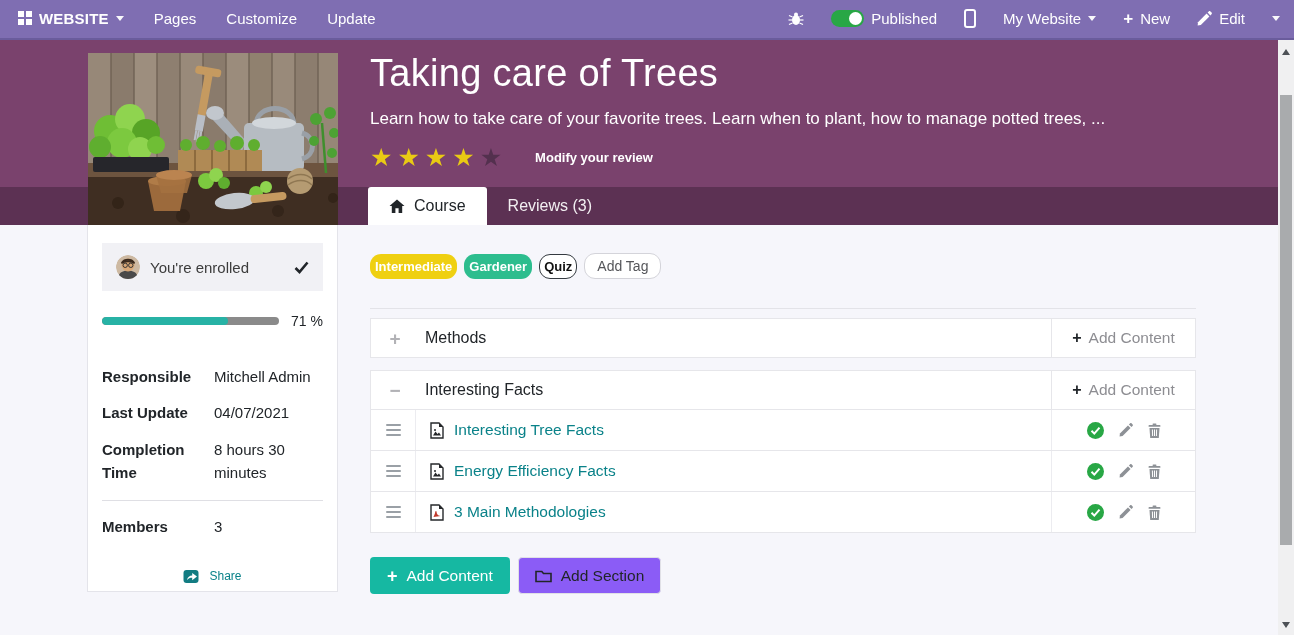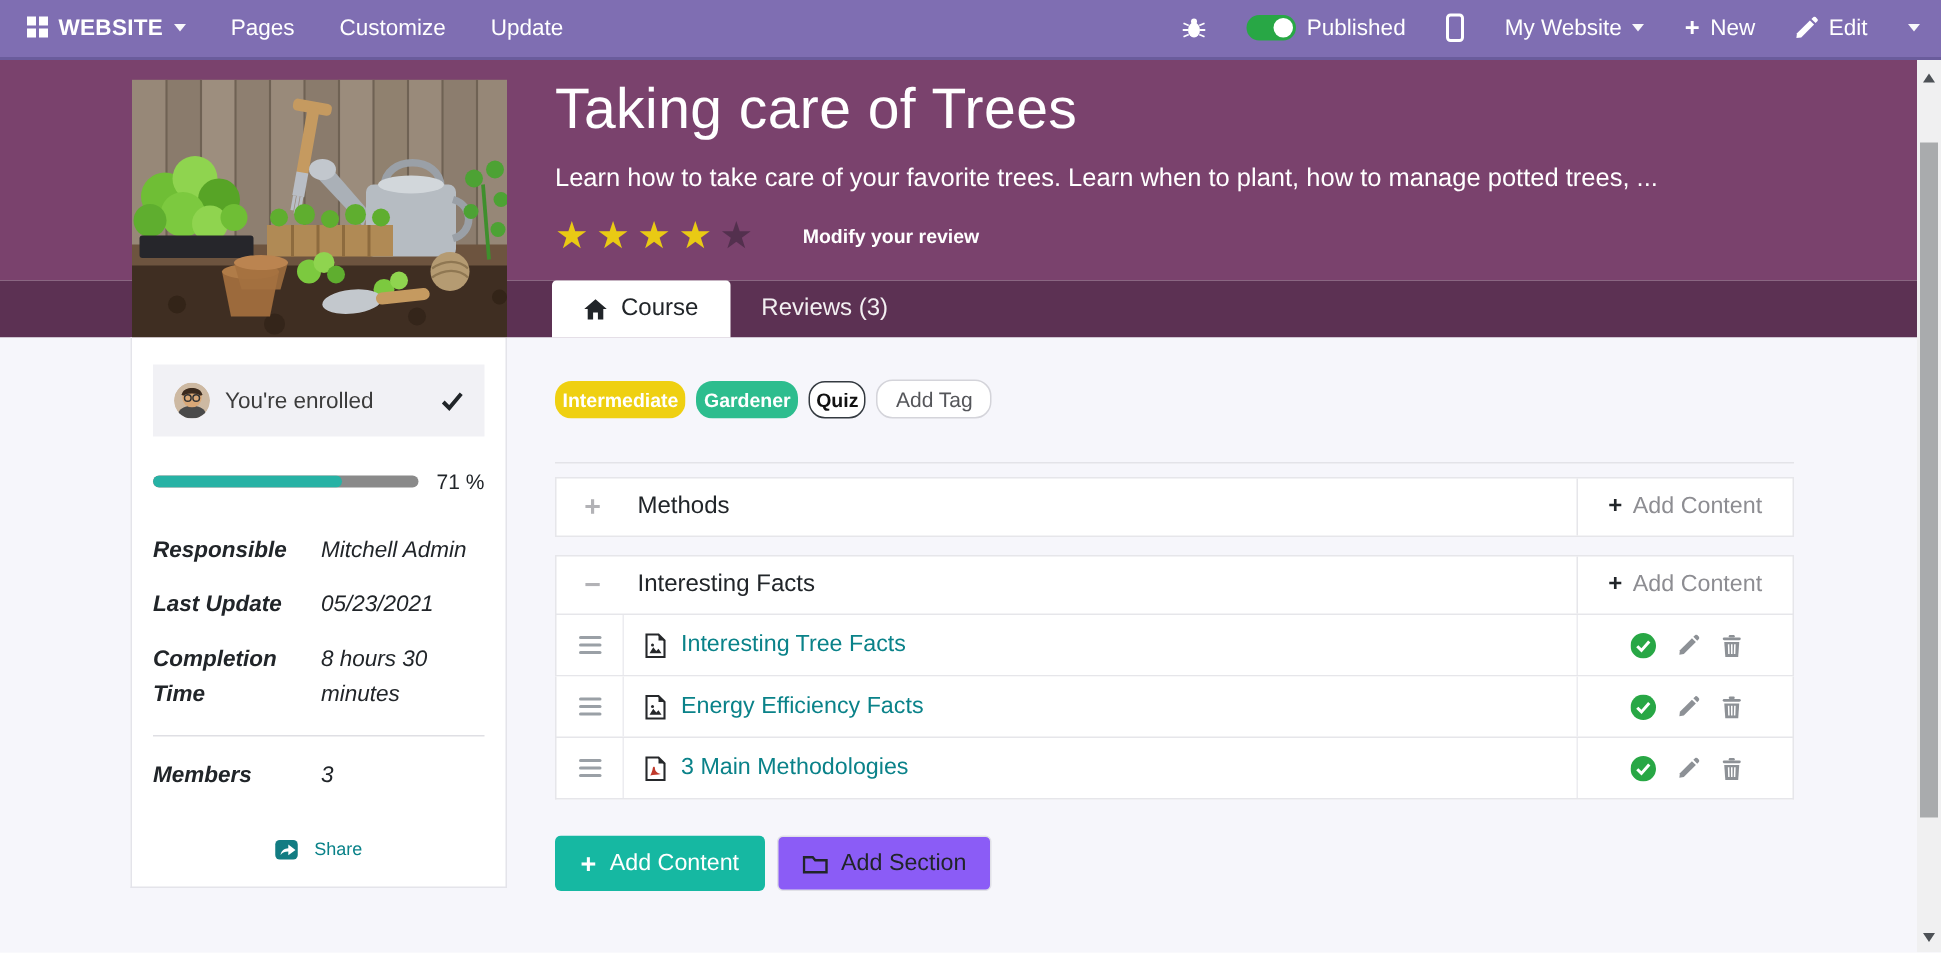--- a/index.html
+++ b/index.html
@@ -51,21 +51,21 @@
   
   .sidebar-card { position:absolute; top:225px; left:87px; width:251px; height:367px; background:#fff;
                   border:1px solid #e4e4ea; border-top:none; z-index:4; padding:18px 14px 0 14px; font-size:15px; color:#212529; }
   .enrolled-box { background:#f1f1f5; height:48px; display:flex; align-items:center; gap:10px; padding:0 14px; }
   .enrolled-box .label { flex:1; color:#3c3c3c; }
   .avatar { width:24px; height:24px; border-radius:50%; overflow:hidden; flex:none; }
   .progress-row { display:flex; align-items:center; gap:12px; margin-top:22px; }
   .progress-track { flex:1; height:8px; border-radius:4px; background:#8a8a8a; overflow:hidden; }
   .progress-fill { height:100%; background:#27b2a5; border-radius:4px; }
   .progress-label { font-size:14px; color:#212529; white-space:nowrap; }
-  .detail-rows { margin-top:26px;font-style:italic; }
+  .detail-rows { margin-top:36px; }
   .detail-row { display:flex; margin-bottom:13px; line-height:1.55; }
   .detail-row .dlabel { width:112px; font-weight:700; flex:none; }
   .detail-row .dvalue { width:106px; }
   .detail-sep { border-top:1px solid #dfdfe4; margin:16px 0 14px; }
   .share-row { display:flex; justify-content:center; align-items:center; gap:9px; margin-top:30px;
                color:#0a8289; font-size:12px; cursor:pointer; }
 
   
   .main { position:absolute; left:370px; top:253px; width:826px; }
   .tags-row { display:flex; align-items:center; gap:7px; }
@@ -338,21 +338,21 @@
       <span class="progress-label">71 %</span>
     </div>
 
     <div class="detail-rows">
       <div class="detail-row">
         <span class="dlabel">Responsible</span>
         <span class="dvalue">Mitchell Admin</span>
       </div>
       <div class="detail-row">
         <span class="dlabel">Last Update</span>
-        <span class="dvalue">05/23/2021</span>
+        <span class="dvalue">04/07/2021</span>
       </div>
       <div class="detail-row">
         <span class="dlabel">Completion Time</span>
         <span class="dvalue">8 hours 30 minutes</span>
       </div>
       <div class="detail-sep"></div>
       <div class="detail-row">
         <span class="dlabel">Members</span>
         <span class="dvalue">3</span>
       </div>

